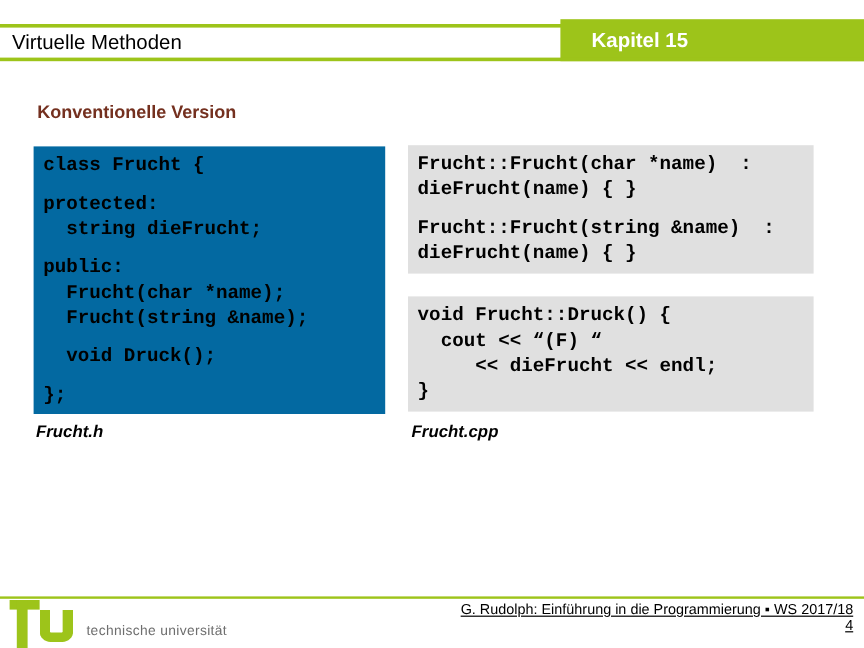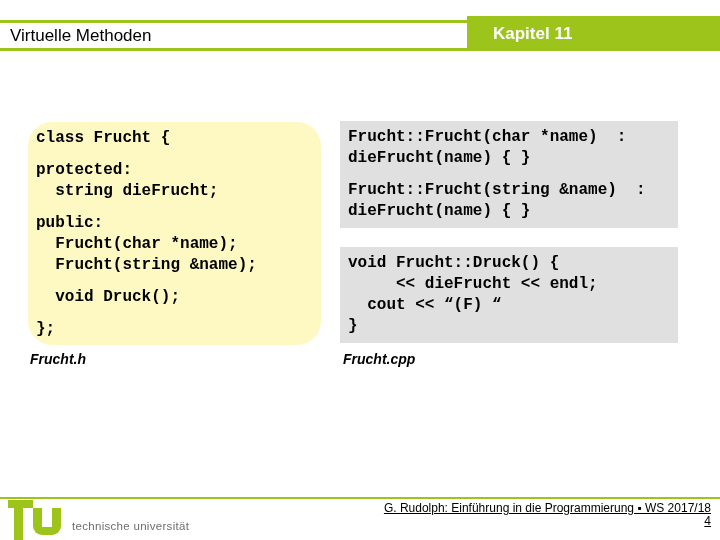--- a/index.html
+++ b/index.html
@@ -64,26 +64,27 @@
   }
 </style>
 </head>
 <body>
 
 <div class="slide">
 
   <div class="rule rule-top accent-bg" style="background: rgb(157, 196, 26);"></div>
   <div class="slide-title">Virtuelle Methoden</div>
   <div class="chapter-block accent-bg" style="background: rgb(157, 196, 26);">
-    <span>Kapitel 11</span>
+    <span>Kapitel 15</span>
   </div>
   <div class="rule rule-header accent-bg" style="background: rgb(157, 196, 26);"></div>
 
+  <div class="subheading maroon-fg" style="color: rgb(116, 48, 31);">Konventionelle Version</div>
 
-  <div class="code-box box-h" style="background: #fef9c3; border-radius: 24px;">
+  <div class="code-box box-h" style="background: #0369a1;">
       <div class="code-line">class Frucht {</div>
       <div class="code-line"></div>
       <div class="code-line">protected:</div>
       <div class="code-line">  string dieFrucht;</div>
       <div class="code-line"></div>
       <div class="code-line">public:</div>
       <div class="code-line">  Frucht(char *name);</div>
       <div class="code-line">  Frucht(string &amp;name);</div>
       <div class="code-line"></div>
       <div class="code-line">  void Druck();</div>
@@ -95,22 +96,22 @@
   <div class="code-box box-ctors" style="background: rgb(224, 224, 224);">
       <div class="code-line">Frucht::Frucht(char *name)  :</div>
       <div class="code-line">dieFrucht(name) { }</div>
       <div class="code-line"></div>
       <div class="code-line">Frucht::Frucht(string &amp;name)  :</div>
       <div class="code-line">dieFrucht(name) { }</div>
     </div>
 
   <div class="code-box box-druck" style="background: rgb(224, 224, 224);">
       <div class="code-line">void Frucht::Druck() {</div>
+      <div class="code-line">  cout &lt;&lt; “(F) “</div>
       <div class="code-line">     &lt;&lt; dieFrucht &lt;&lt; endl;</div>
-      <div class="code-line">  cout &lt;&lt; “(F) “</div>
       <div class="code-line">}</div>
     </div>
   <div class="file-label label-cpp">Frucht.cpp</div>
 
   <div class="rule rule-footer accent-bg" style="background: rgb(157, 196, 26);"></div>
   <div class="tu-logo">
     <div class="tu-bar accent-bg" style="background: rgb(157, 196, 26);"></div>
     <div class="tu-stem accent-bg" style="background: rgb(157, 196, 26);"></div>
     <div class="tu-u accent-border" style="border-color: rgb(157, 196, 26);"></div>
   </div>

